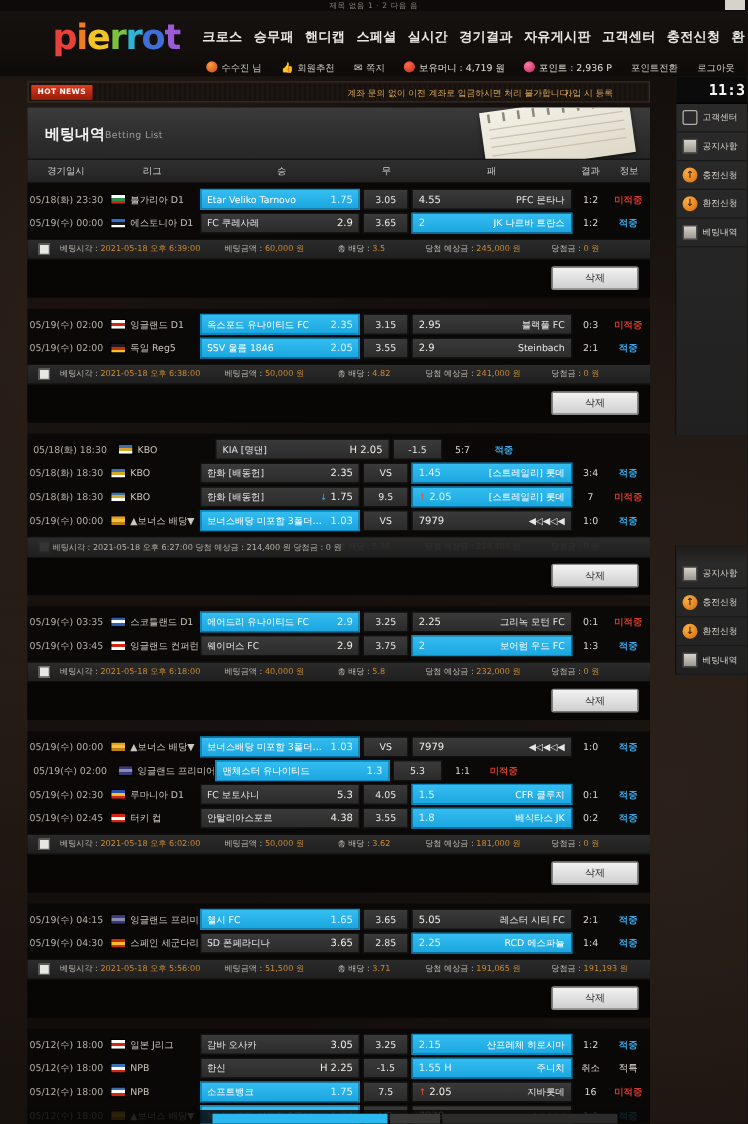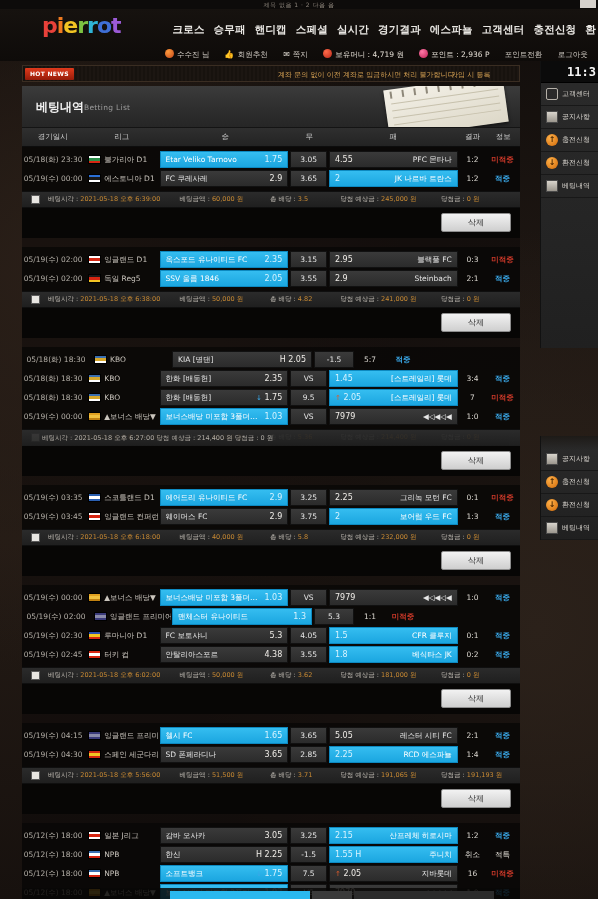--- a/index.html
+++ b/index.html
@@ -25,21 +25,21 @@
   }
   .browser-strip .bs-right { position: absolute; right: 2px; top: 0; width: 16px; height: 8px; background: #d6d2cc; }
 
   
   .header {
     position: absolute; top: 9px; left: 0; width: 598px; height: 52px;
     background: linear-gradient(180deg,#16120f 0%, #0e0b09 100%);
   }
   .logo {
     position: absolute; left: 42px; top: 4px;
-    font-size: 22px; font-weight: bold; letter-spacing: -1px;
+    font-size: 28px; font-weight: bold; letter-spacing: -1px;
     font-family: "DejaVu Sans", sans-serif;
     text-decoration: underline;
   }
   .logo span { display: inline-block; }
   .nav {
     position: absolute; right: 2px; top: 14px;
     font-size: 10.5px; font-weight: bold; color: #e8e6e2;
     white-space: nowrap; letter-spacing: .2px;
   }
   .nav a { color: #e8e6e2; text-decoration: none; margin-left: 9px; }
@@ -233,21 +233,21 @@
 
 <div class="page">
 
   <div class="browser-strip">
     <span>제목 없음 1 · 2 다음 음</span>
     <span class="bs-right"></span>
   </div>
 
   <div class="header">
     <div class="logo" id="logo"><span style="color: rgb(232, 65, 58);">p</span><span style="color: rgb(239, 122, 31);">i</span><span style="color: rgb(242, 196, 35);">e</span><span style="color: rgb(124, 194, 66);">r</span><span style="color: rgb(47, 180, 214);">r</span><span style="color: rgb(63, 111, 214);">o</span><span style="color: rgb(155, 90, 214);">t</span></div>
-    <div class="nav" id="nav"><a href="#">크로스</a><a href="#">승무패</a><a href="#">핸디캡</a><a href="#">스페셜</a><a href="#">실시간</a><a href="#">경기결과</a><a href="#">에스파뇰</a><a href="#">고객센터</a><a href="#">충전신청</a><a href="#">환</a></div>
+    <div class="nav" id="nav"><a href="#">크로스</a><a href="#">승무패</a><a href="#">핸디캡</a><a href="#">스페셜</a><a href="#">실시간</a><a href="#">경기결과</a><a href="#">자유게시판</a><a href="#">고객센터</a><a href="#">충전신청</a><a href="#">환</a></div>
     <div class="userbar">
       <span class="ub"><span class="dot orange"></span><span>수수진 님</span></span>
       <span class="ub"><span class="glyph">👍</span><span>회원추천</span></span>
       <span class="ub"><span class="glyph">✉</span><span>쪽지</span></span>
       <span class="ub"><span class="dot red"></span><span class="money">보유머니 : 4,719 원</span></span>
       <span class="ub"><span class="dot pink"></span><span class="money">포인트 : 2,936 P</span></span>
       <span class="ub"><span>포인트전환</span></span>
       <span class="ub"><span>로그아웃</span></span>
     </div>
   </div>

